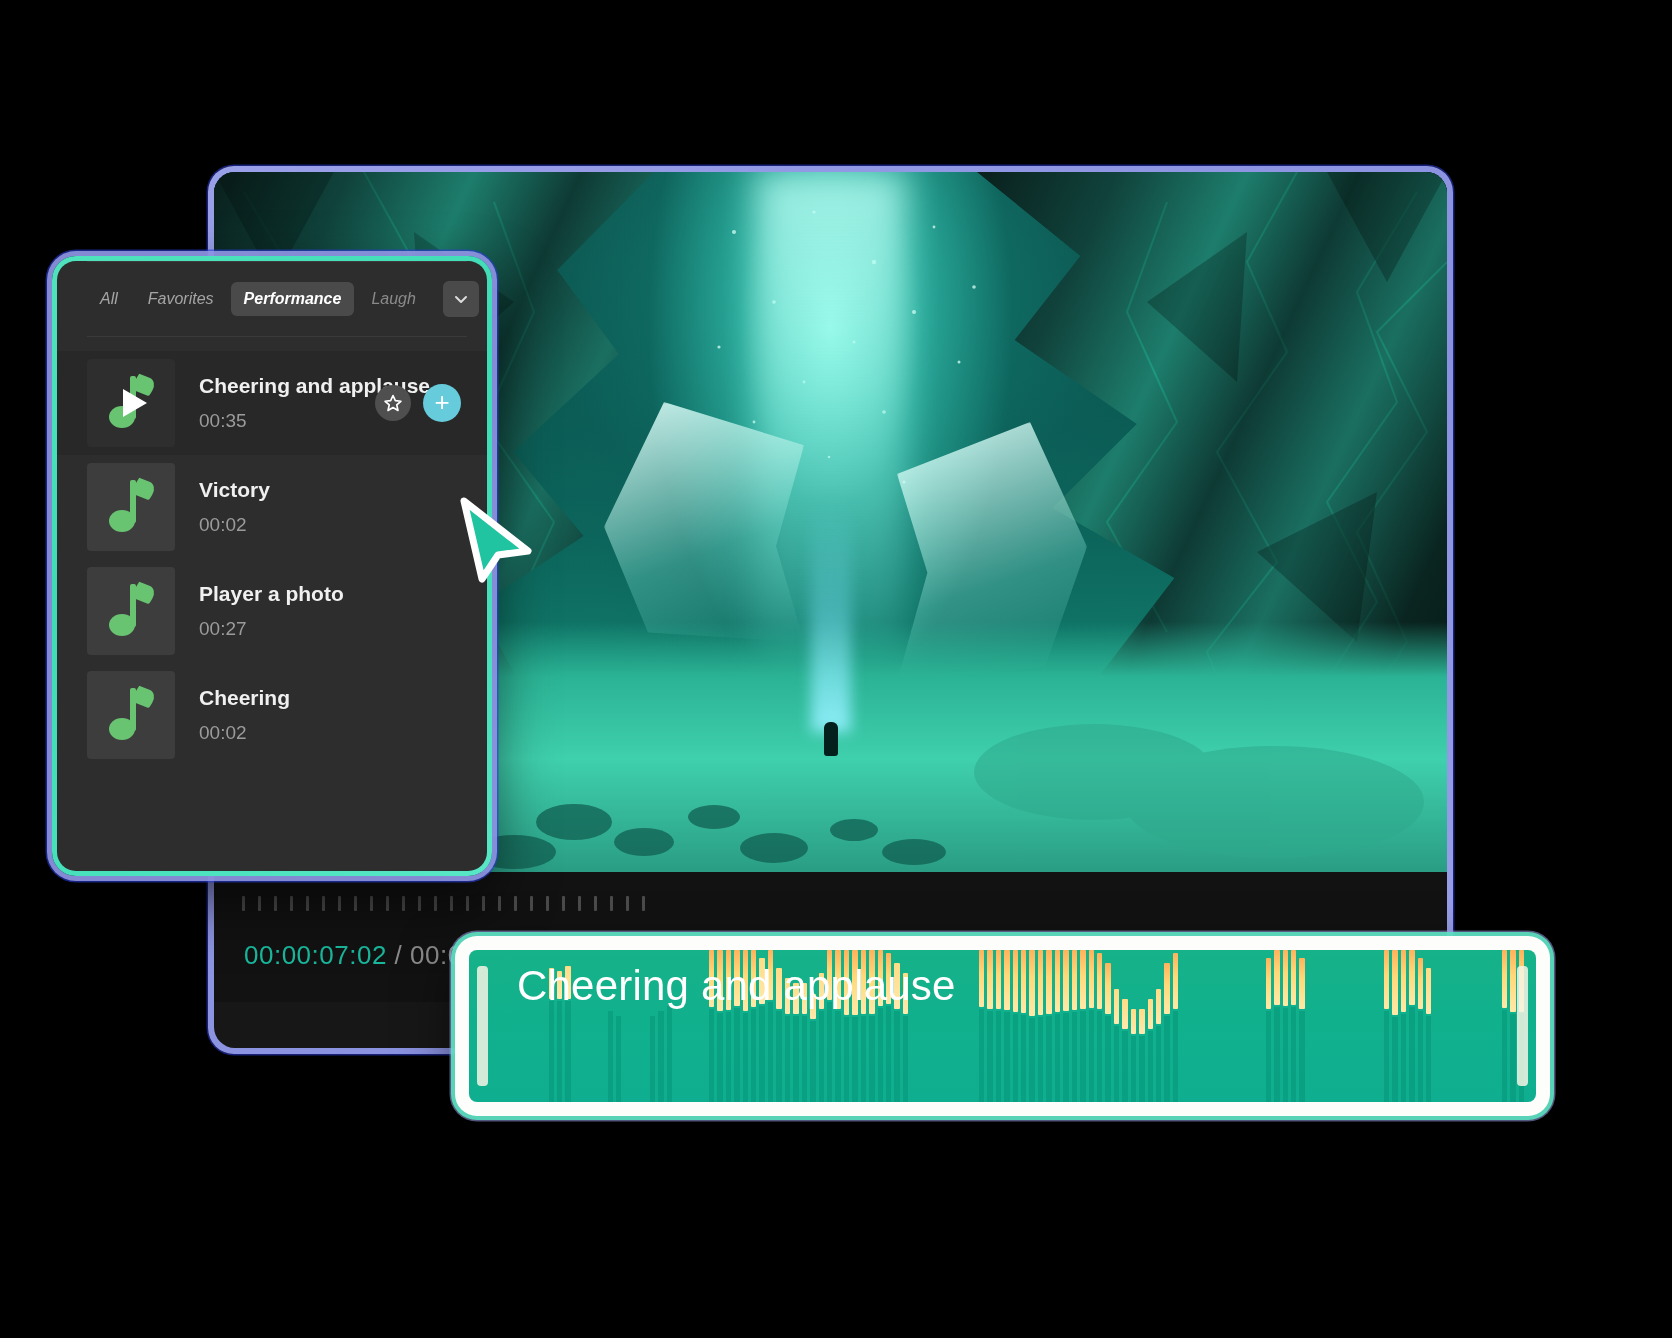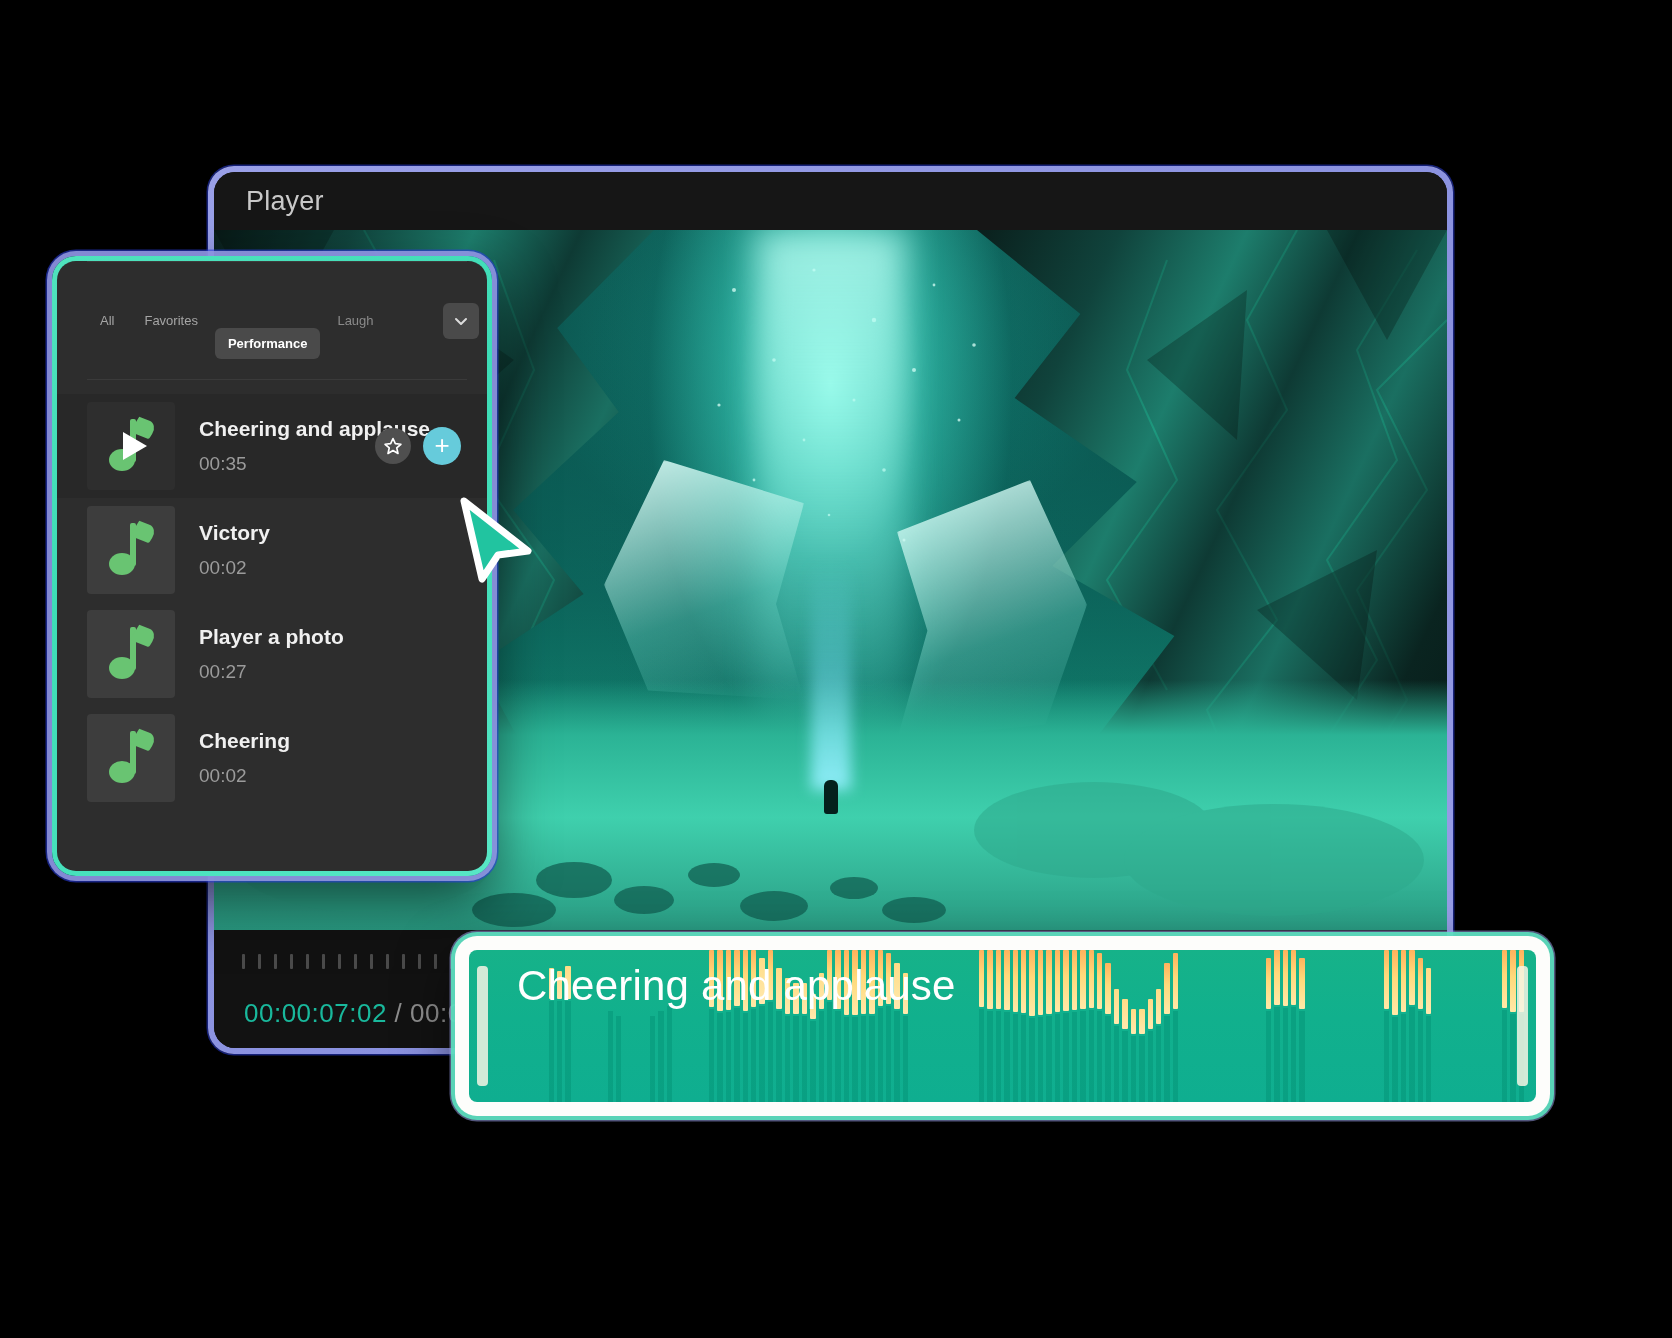--- a/index.html
+++ b/index.html
@@ -157,25 +157,25 @@
   }
   .tabs-divider {
     margin: 0 20px 0 30px; height: 1px; background: #3c3c3c;
   }
   .filters-row {
     display: flex; align-items: center;
     padding: 20px 0 20px 30px;
     gap: 4px; position: relative;
   }
   .chip {
-    font-size: 13px; color: #a5a5a5;
+    font-size: 16px; color: #a5a5a5;
     padding: 8px 13px; border-radius: 6px;
-    white-space: nowrap; cursor: pointer;
-  }
-  .chip.selected { background: #4a4a4a; color: #ffffff; font-weight: bold; margin-top: 46px; }
+    white-space: nowrap; cursor: pointer; font-style: italic;
+  }
+  .chip.selected { background: #4a4a4a; color: #ffffff; font-weight: bold; }
   .chip.dim { color: #8a8a8a; }
   .chip-more {
     position: absolute; right: 8px; top: 50%; transform: translateY(-50%);
     width: 36px; height: 36px; border-radius: 6px;
     background: #4a4a4a; color: #d8d8d8;
     display: flex; align-items: center; justify-content: center;
     font-size: 15px; cursor: pointer;
   }
   .list-divider { margin: 0 20px 0 30px; height: 1px; background: #3a3a3a; }
   .fx-list { padding: 14px 0 0 0; }
@@ -293,23 +293,20 @@
   .wave-handle-r { right: 8px; }
 </style>
 </head>
 <body>
 
 <div id="stage">
 
   <div class="player-frame">
     <div class="player-inner">
 
-      <div class="player-titlebar">
-        <div class="player-title">Player</div>
-      </div>
 
       <div class="video-area">
         <div class="scene">
           <div class="sky"></div>
           <svg class="stars" viewBox="0 0 1233 700" preserveAspectRatio="none">
             <g fill="#d9fff6">
               <circle cx="520" cy="60" r="2"></circle>
                 <circle cx="600" cy="40" r="1.6"></circle>
                 <circle cx="660" cy="90" r="2.2"></circle>
               <circle cx="720" cy="55" r="1.4"></circle>

